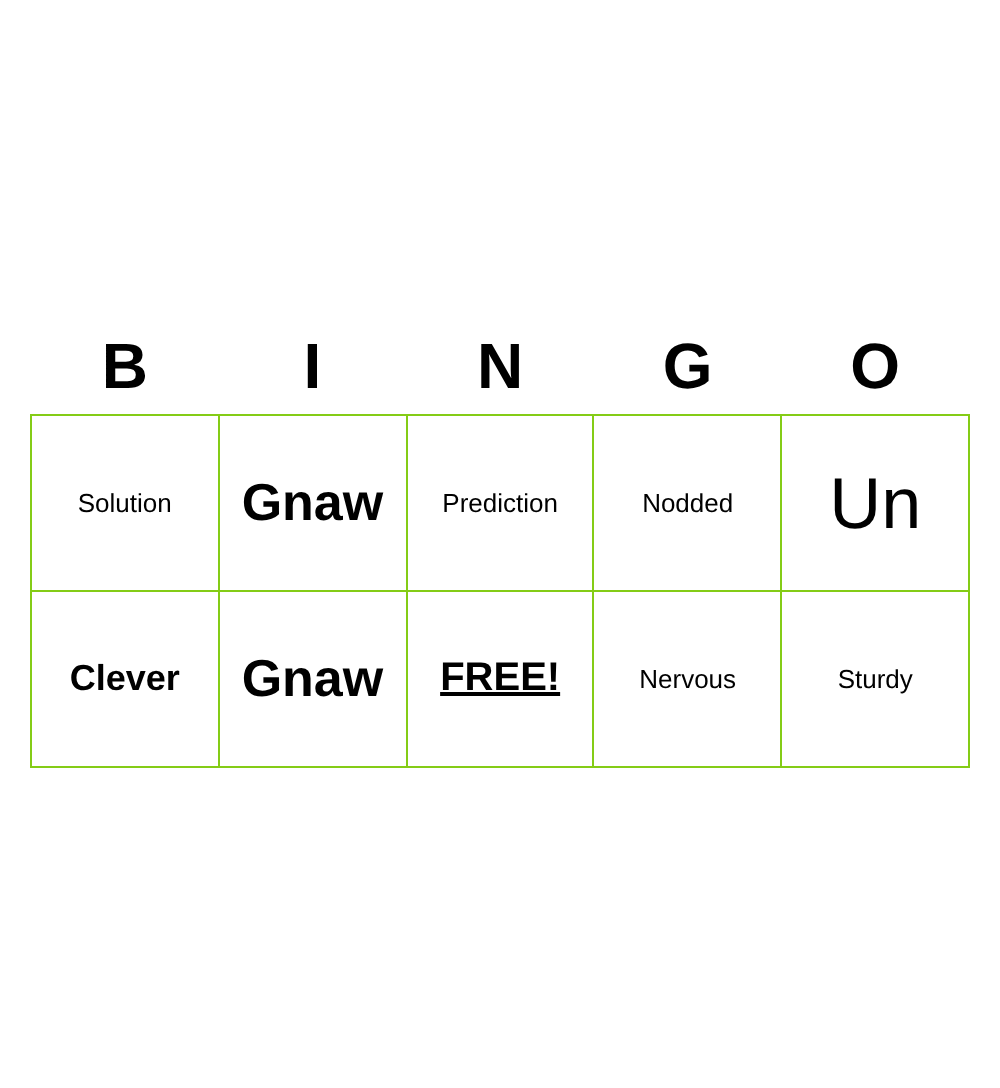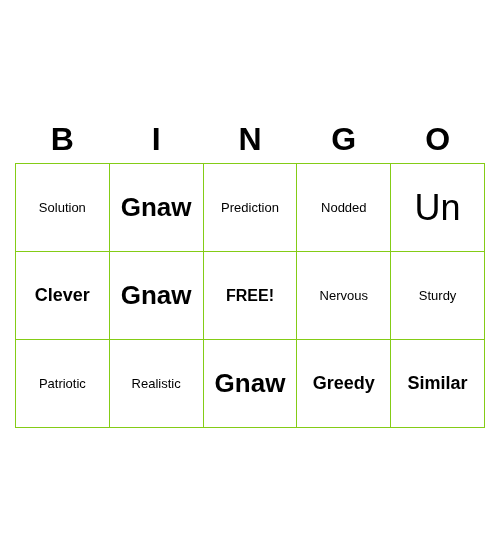--- a/index.html
+++ b/index.html
@@ -51,22 +51,23 @@
     .cell-medium {
       font-size: 18px;
       font-weight: bold;
     }
 
     .cell-small {
       font-size: 13px;
     }
 
     .cell-free {
-      font-size: 16px;
+      font-size: 20px;
       font-weight: bold;
+      text-decoration: underline;
     }
 
     .cell-un {
       font-size: 36px;
       font-weight: normal;
     }
   </style>
 </head>
 <body>
 
@@ -88,21 +89,14 @@
         <td class="cell-small">Nodded</td>
         <td class="cell-un">Un</td>
       </tr>
       <tr>
         <td class="cell-medium">Clever</td>
         <td class="cell-large">Gnaw</td>
         <td class="cell-free">FREE!</td>
         <td class="cell-small">Nervous</td>
         <td class="cell-small">Sturdy</td>
       </tr>
-      <tr>
-        <td class="cell-small">Patriotic</td>
-        <td class="cell-small">Realistic</td>
-        <td class="cell-large">Gnaw</td>
-        <td class="cell-medium">Greedy</td>
-        <td class="cell-medium">Similar</td>
-      </tr>
     </tbody>
 </table>
 
 </body></html>

